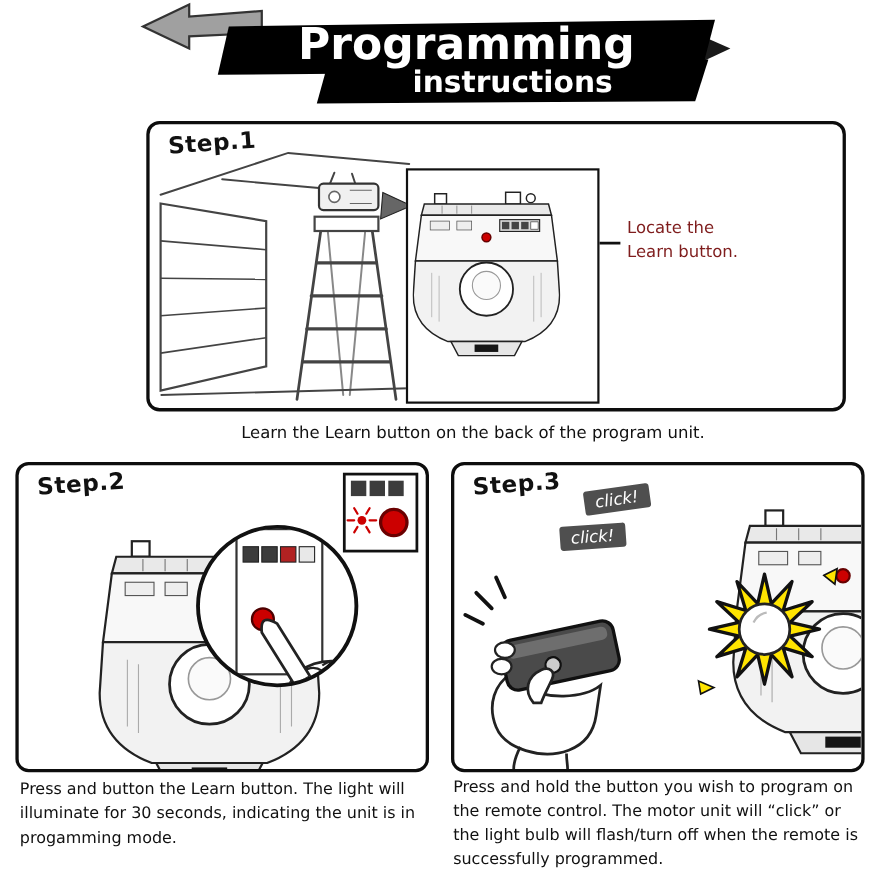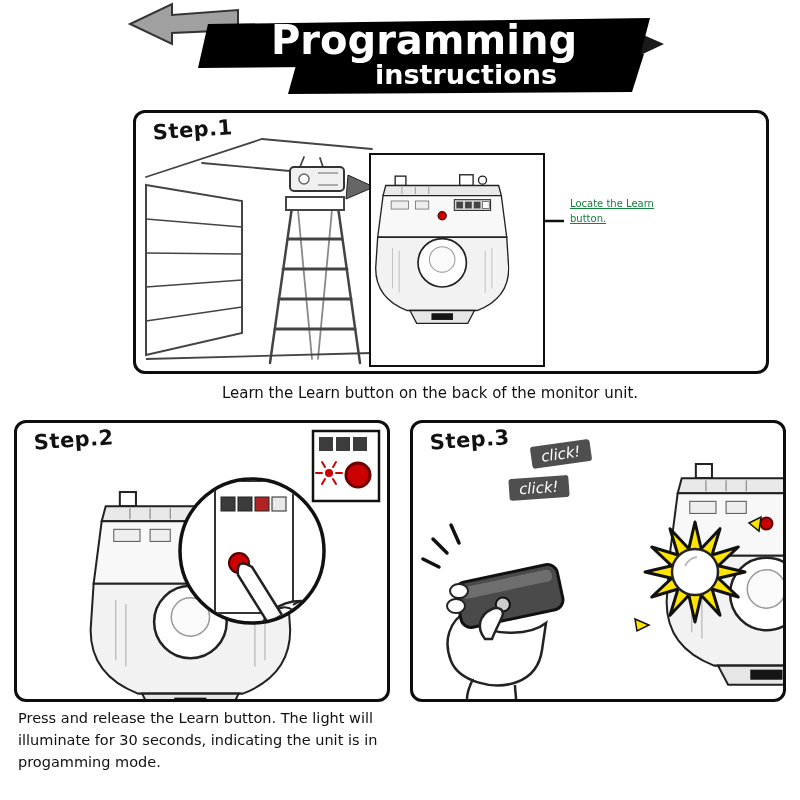--- a/index.html
+++ b/index.html
@@ -16,21 +16,21 @@
   .step-label {
     position:absolute; left:12px; top:8px; z-index:6;
     font-weight:bold; font-size:21px; letter-spacing:.5px; color:#111;
     transform:rotate(-4deg); transform-origin:left top;
     background:rgba(255,255,255,.85); padding:0 4px;
   }
   .inset {
     position:absolute; background:#fff; border:2px solid #111; z-index:3;
   }
   .callout {
-    position:absolute; z-index:5; font-size:10px; line-height:1.45; color:#15803d;text-decoration:underline;
+    position:absolute; z-index:5; font-size:15px; line-height:1.45; color:#7f1d1d;
   }
   .caption { position:absolute; color:#111; }
   .caption b { font-weight:normal; }
   .caption-center { text-align:center; font-size:15px; }
   .caption-left { font-size:14.5px; line-height:1.5; }
   .bubble {
     position:absolute; z-index:7; display:inline-block;
     background:#4f4f4f; color:#fff; font-size:15px; font-style:italic;
     padding:2px 10px; border-radius:3px;
   }
@@ -126,21 +126,21 @@
     </div>
 
     <svg class="abs" style="left:322px;top:96px" width="112" height="24" viewBox="0 0 112 24">
       <line x1="20" y1="12" x2="106" y2="12" stroke="#111" stroke-width="2.5"></line>
       <polygon points="4,12 22,4 22,20" fill="#111"></polygon>
     </svg>
     <div class="callout" style="left:434px;top:84px;width:116px;">Locate the Learn button.</div>
   </div>
 
   <div class="caption caption-center" style="left:100px;top:384px;width:660px;">
-    <span>Learn the </span><b>Learn button</b><span> on the back of the monitor unit.</span>
+    <span>Learn the </span><b>Learn button</b><span> on the back of the program unit.</span>
   </div>
 
   <div class="step-box" style="left:14px;top:420px;width:376px;height:282px;">
     <div class="step-label">Step.2</div>
 
     <svg class="abs" style="left:0;top:0" width="370" height="276" viewBox="0 0 370 276">
       <defs>
         <clipPath id="magclip">
             <circle cx="235" cy="128" r="70.5"></circle>
           </clipPath>
@@ -180,21 +180,21 @@
           <line x1="305" y1="50" x2="299" y2="50"></line>
           <line x1="308" y1="44" x2="305" y2="39"></line>
           <line x1="316" y1="44" x2="319" y2="39"></line>
         </g>
         <circle cx="341" cy="52" r="12" fill="#cc0000" stroke="#6b0000" stroke-width="3"></circle>
       </g>
     </svg>
   </div>
 
   <div class="caption caption-left" style="left:18px;top:708px;width:380px;">
-    <span>Press and release the </span><b>Learn button</b><span>. The light will illuminate for 30 seconds, indicating the unit is in progamming mode.</span>
+    <span>Press and button the </span><b>Learn button</b><span>. The light will illuminate for 30 seconds, indicating the unit is in progamming mode.</span>
   </div>
 
   <div class="step-box" style="left:410px;top:420px;width:376px;height:282px;">
     <div class="step-label">Step.3</div>
 
     <div class="bubble" style="left:118px;top:20px;transform:rotate(-8deg);">click!</div>
     <div class="bubble" style="left:96px;top:54px;transform:rotate(-4deg);">click!</div>
 
     <svg class="abs" style="left:0;top:0" width="370" height="276" viewBox="0 0 370 276">
 
@@ -224,14 +224,15 @@
         </g>
         <path d="M72,216 C63,205 66,192 79,186 C86,183 92,187 89,194 C85,203 81,210 79,216 Z" fill="#fff" stroke="#222" stroke-width="2.5"></path>
         <ellipse cx="46" cy="168" rx="9" ry="7" fill="#fff" stroke="#222" stroke-width="2"></ellipse>
         <ellipse cx="43" cy="183" rx="9" ry="7" fill="#fff" stroke="#222" stroke-width="2"></ellipse>
         <path d="M60,256 C56,264 54,270 54,276" fill="none" stroke="#222" stroke-width="2.5"></path>
         <path d="M102,262 C102,268 103,272 103,276" fill="none" stroke="#222" stroke-width="2.5"></path>
       </g>
     </svg>
   </div>
 
+  <div class="caption caption-left" style="left:412px;top:706px;width:380px;">Press and hold the button you wish to program on the remote control. The motor unit will “click” or the light bulb will flash/turn off when the remote is successfully programmed.</div>
 
 </div>
 
 </body></html>

